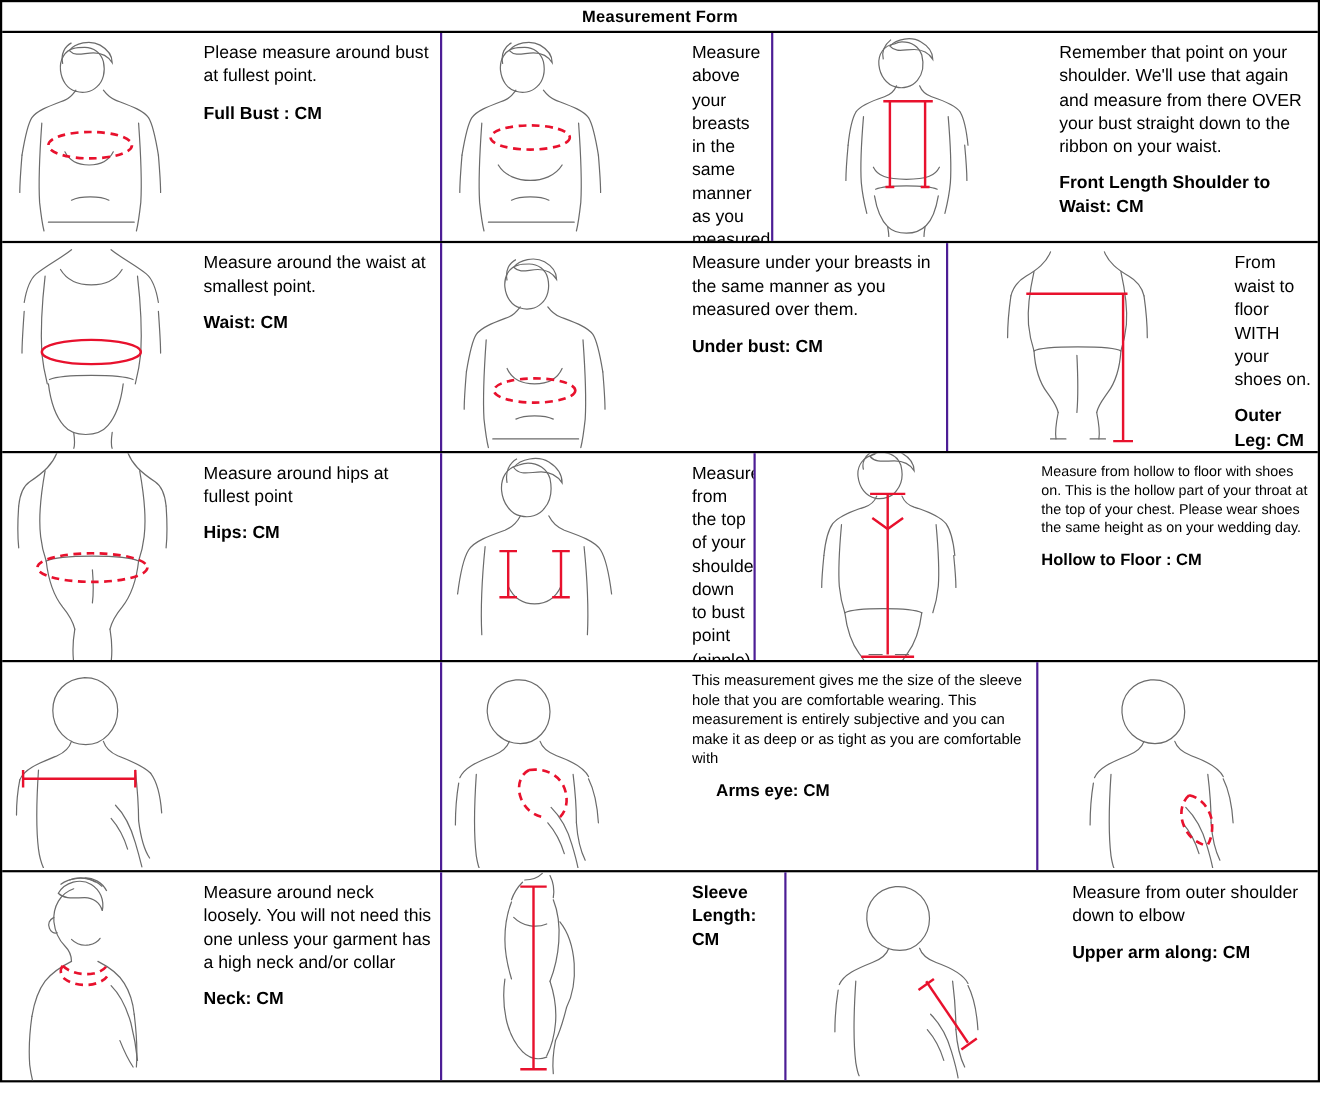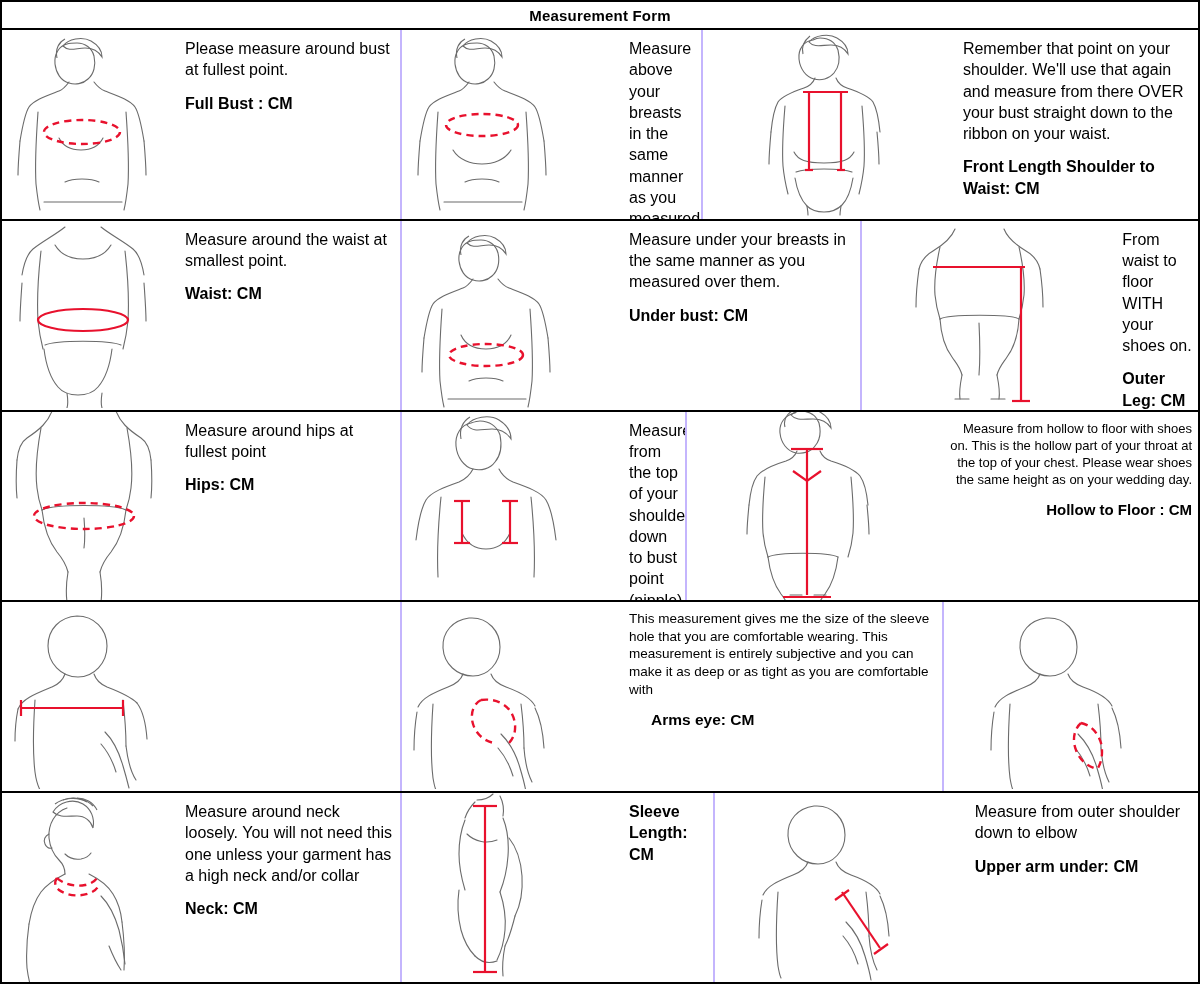--- a/index.html
+++ b/index.html
@@ -42,21 +42,21 @@
     flex: 1 1 0;
     display: flex;
     border-bottom: 2px solid #000;
     min-height: 0;
   }
   .row:last-child { border-bottom: none; border-radius: 26px; }
   .cell {
     display: flex;
     min-width: 0;
     min-height: 0;
-    border-right: 2px solid #c4b5fd;
+    border-right: 2px solid #4c1d95;
     box-sizing: border-box;
   }
   .cell:last-child { border-right: none; padding-left: 33px; }
   .fig {
     flex: 0 0 175px;
     width: 175px;
     display: flex;
     align-items: center;
     justify-content: center;
     overflow: hidden;
@@ -71,22 +71,22 @@
   }
   .txt p {
     margin: 0 0 12px 0;
   }
   .txt .label {
     margin: 0;
     font-weight: bold;
   }
   .txt.small { font-size: 13.5px; line-height: 1.3; }
   .txt.small .label { font-size: 15.5px; margin-left: 22px; }
-  .txt.tiny { font-size: 13px; line-height: 1.32; text-align: right; }
-  .txt.tiny .label { font-size: 15px; margin-left: 41px; }
+  .txt.tiny { font-size: 13px; line-height: 1.32; }
+  .txt.tiny .label { font-size: 15px; }
   .pair-left { flex: 0 0 400px; width: 400px; }
   .pair-right { flex: 1 1 auto; gap: 44px; }
   svg { display: block; }
   .bodyline { fill: none; stroke: #6b6b6b; stroke-width: 1.1; stroke-linecap: round; stroke-linejoin: round; }
   .hair { fill: none; stroke: #6b6b6b; stroke-width: 1.1; }
   .meas { fill: none; stroke: #e8112d; stroke-width: 2.2; }
   .measd { fill: none; stroke: #e8112d; stroke-width: 2.4; stroke-dasharray: 7 5; }
 </style>
 </head>
 <body>
@@ -535,19 +535,19 @@
             </g>
             <g class="meas">
               <path d="M92 102l38 56"></path>
               <path d="M85 110l14-10"></path>
               <path d="M124 164l14-10"></path>
             </g>
           </svg>
         </div>
         <div class="txt">
           <p>Measure from outer shoulder down to elbow</p>
-          <p class="label">Upper arm under:  CM</p>
+          <p class="label">Upper arm along:  CM</p>
         </div>
       </div>
     </div>
 
   </div>
 </div>
 
 </body></html>

